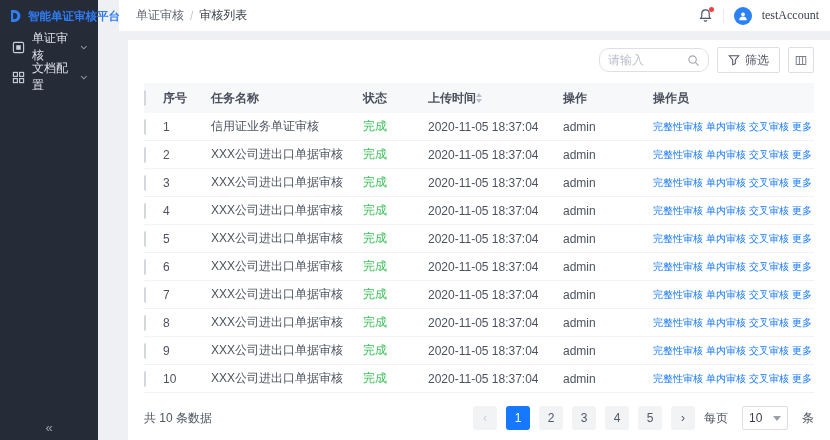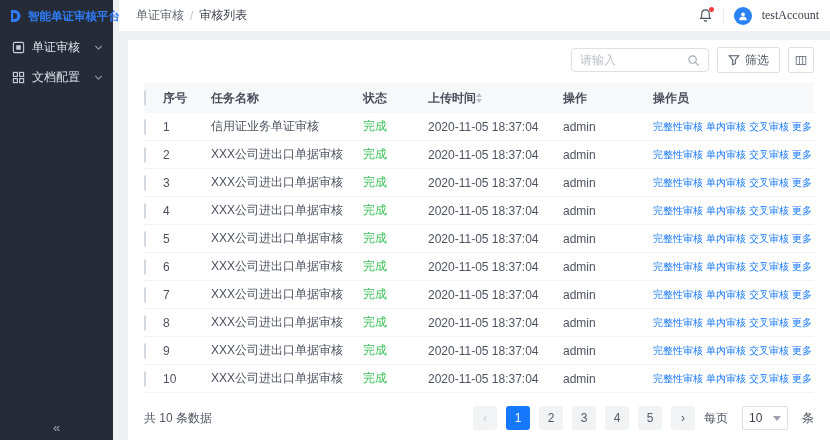--- a/index.html
+++ b/index.html
@@ -3,21 +3,21 @@
 <meta charset="utf-8">
 <style>
   * { box-sizing: border-box; }
   html,body { margin:0; padding:0; }
   body {
     width:830px; height:440px; position:relative; overflow:hidden;
     font-family:"Liberation Sans","DejaVu Sans",sans-serif;
     background:#eef0f4; font-size:12px; color:#4c5260;
   }
   
-  .sidebar { position:absolute; left:0; top:0; width:113px; height:440px; background:#252b37; z-index:3; }
+  .sidebar { position:absolute; left:0; top:0; width:98px; height:440px; background:#252b37; z-index:3; }
   .logo-row { height:32px; display:flex; align-items:center; gap:6px; padding-left:9px; }
   .logo-text { color:#2f7cf6; font-weight:bold; font-size:11.5px; letter-spacing:0; white-space:nowrap; }
   .menu-item { height:30px; display:flex; align-items:center; gap:7px; padding:0 10px 0 12px; color:#dde1ea; font-size:12px; cursor:pointer; }
   .menu-item svg.mi { flex:none; }
   .chev { margin-left:auto; }
   .sidebar-footer { position:absolute; bottom:0; left:0; width:100%; height:26px; display:flex; align-items:center; justify-content:center; color:#9aa1b0; font-size:13px; cursor:pointer; }
   
   .topbar { position:absolute; left:119px; top:0; right:0; height:32px; background:#fff; display:flex; align-items:center; padding:0 11px 0 17px; border-bottom:1px solid #f0f1f4; z-index:2; }
   .breadcrumb { display:flex; align-items:center; gap:6px; font-size:12px; color:#626874; }
   .breadcrumb .sep { color:#c3c7d0; }
@@ -26,21 +26,21 @@
   .bell { position:relative; display:flex; cursor:pointer; }
   .bell .dot { position:absolute; top:-1px; right:-1px; width:5px; height:5px; border-radius:50%; background:#f53f3f; }
   .tdivider { width:1px; height:14px; background:#e6e9ee; }
   .avatar { width:18px; height:18px; border-radius:50%; background:#2a82f5; display:flex; align-items:center; justify-content:center; cursor:pointer; }
   .account { font-size:12px; color:#3a3f4a; cursor:pointer; }
   
   .main { position:absolute; left:119px; top:32px; right:0; bottom:0; background:#eef0f4; }
   .card { position:absolute; left:9px; top:8px; right:0; bottom:0; background:#fff; padding:7px 16px 0 16px; }
   
   .toolbar { display:flex; justify-content:flex-end; align-items:center; gap:8px; height:26px; }
-  .search-box { width:138px; height:24px; border:1px solid #dcdfe5; border-radius:4px; display:flex; align-items:center; gap:6px; padding:0 8px; background:#fff; }
+  .search-box { width:110px; height:24px; border:1px solid #dcdfe5; border-radius:10px; display:flex; align-items:center; gap:6px; padding:0 8px; background:#fff; }
   .search-box input { border:none; outline:none; flex:1; min-width:0; font-size:12px; color:#333; background:transparent; font-family:inherit; padding:0; }
   .search-box input::placeholder { color:#b9bec8; }
   .btn-filter { height:26px; border:1px solid #dcdfe5; border-radius:2px; background:#fff; display:flex; align-items:center; gap:5px; padding:0 10px; font-size:12px; color:#4c5260; cursor:pointer; }
   .btn-grid { width:26px; height:26px; border:1px solid #dcdfe5; border-radius:2px; background:#fff; display:flex; align-items:center; justify-content:center; cursor:pointer; }
   
   .table { margin-top:10px; }
   .trow { display:grid; grid-template-columns:19px 48px 152px 65px 135px 90px 1fr; align-items:center; height:28px; border-bottom:1px solid #f2f3f6; color:#4c5260; }
   .thead { background:#f7f8fa; height:30px; border-bottom:none; color:#494f5b; font-weight:bold; }
   .checkbox { width:13px; height:13px; border:1px solid #d3d7de; border-radius:2px; background:#fff; cursor:pointer; }
   .cell-time { display:flex; align-items:center; }

